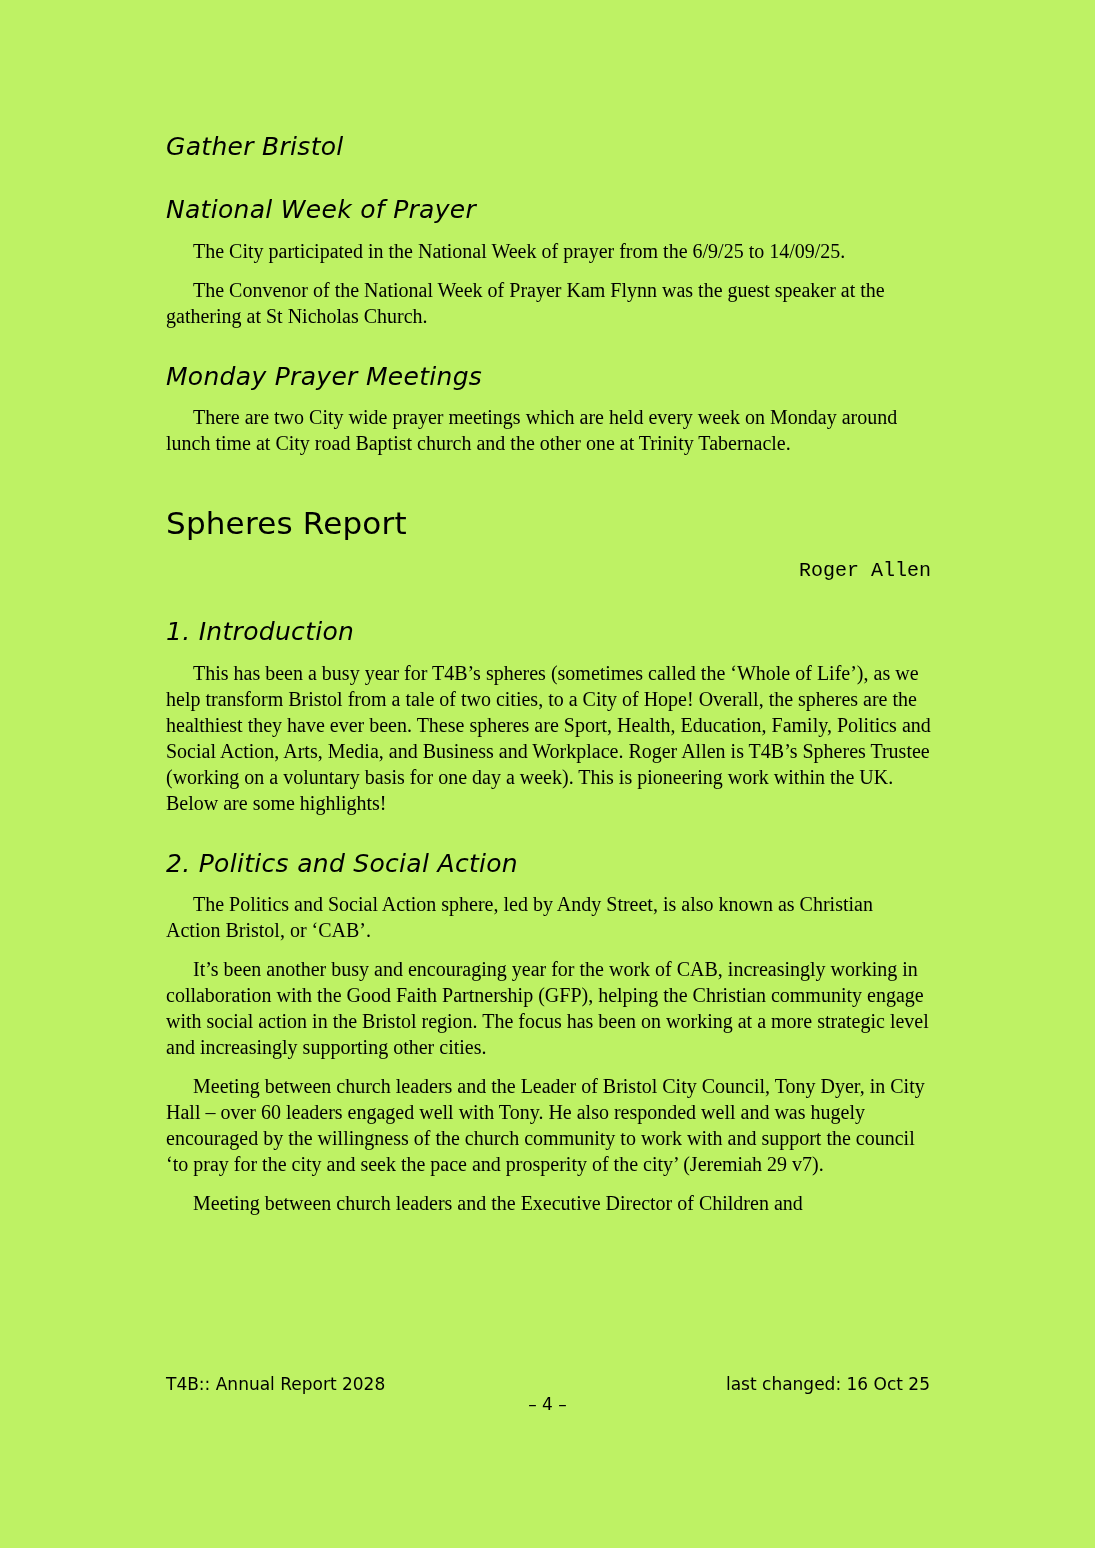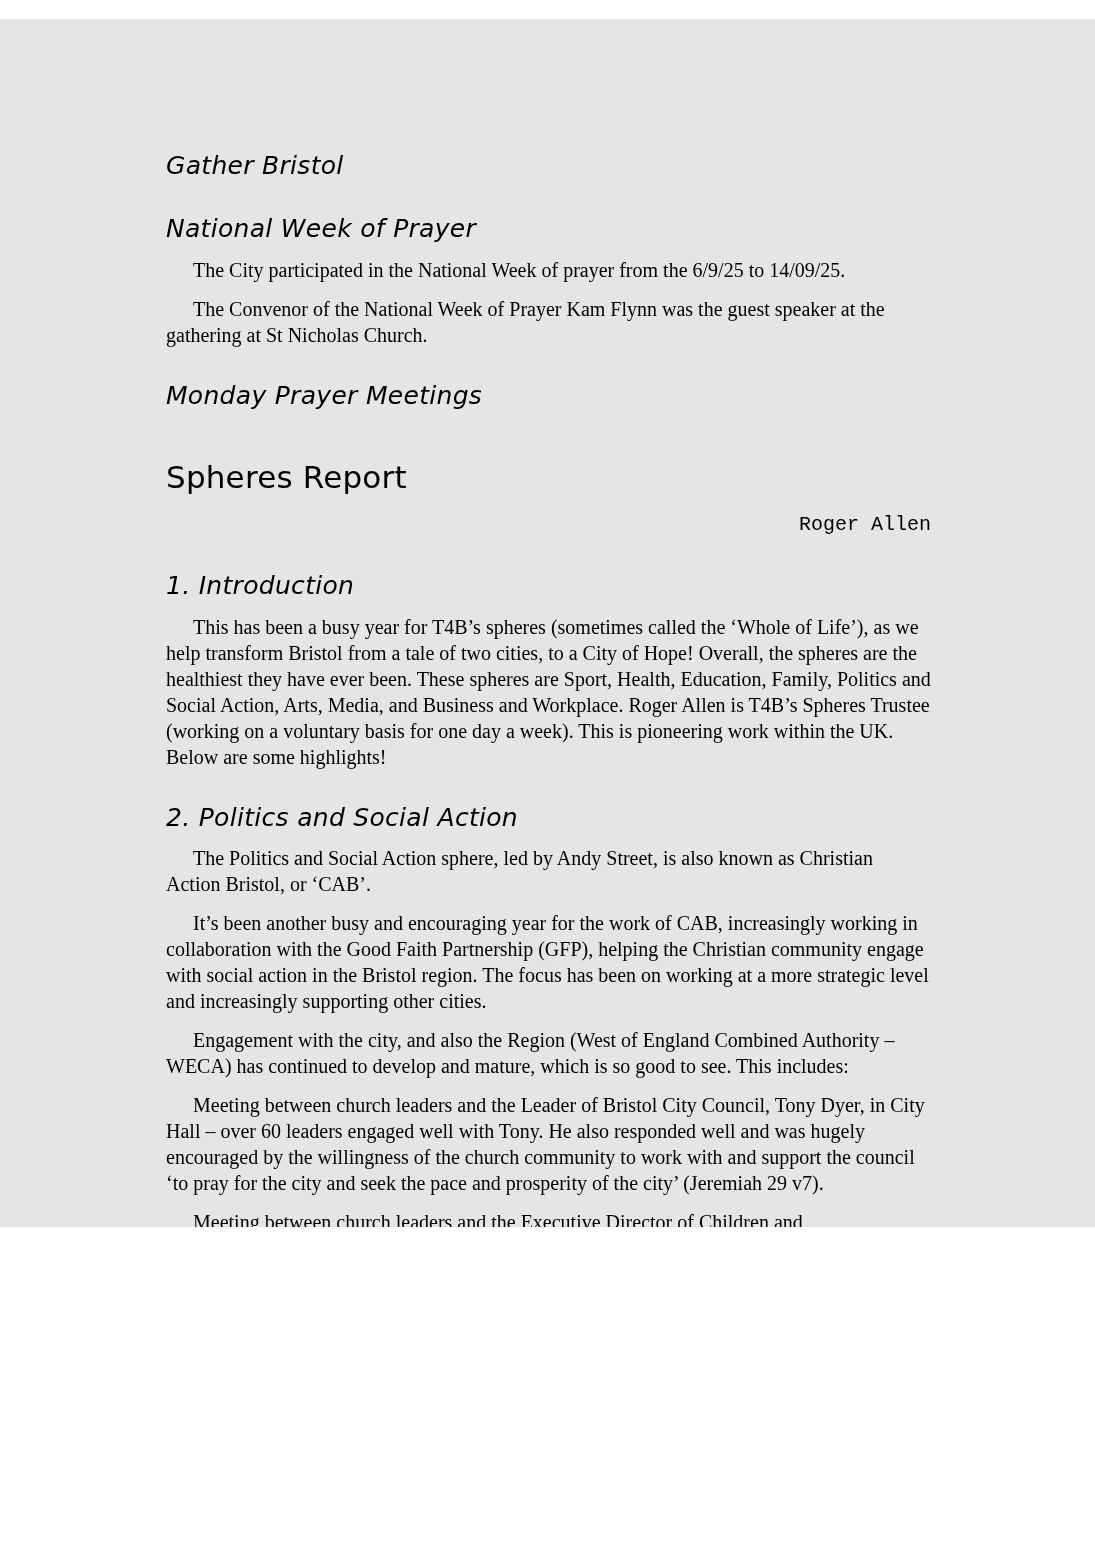--- a/index.html
+++ b/index.html
@@ -3,25 +3,24 @@
 <meta charset="utf-8">
 <style>
   html, body {
     margin: 0;
     padding: 0;
     background: #ffffff;
   }
   .page {
     position: relative;
     width: 1095px;
-    height: 1208px;
-    background: #e5e5e5;
+    height: 1548px;
+    background: #bef264;
     color: #000000;
     overflow: hidden;
-    margin-top: 19px;
   }
   .content {
     position: absolute;
     left: 166px;
     top: 133px;
     width: 765px;
   }
   .h2 {
     font-family: "DejaVu Sans", sans-serif;
     font-style: italic;
@@ -71,28 +70,28 @@
 <body>
 
 <div class="page">
   <div class="content">
 
   <div class="h2">Gather Bristol</div>
       <div class="h2">National Week of Prayer</div>
       <div class="p">The City participated in the National Week of prayer from the 6/9/25 to 14/09/25.</div>
       <div class="p">The Convenor of the National Week of Prayer Kam Flynn was the guest speaker at the gathering at St Nicholas Church.</div>
       <div class="h2">Monday Prayer Meetings</div>
+      <div class="p">There are two City wide prayer meetings which are held every week on Monday around lunch time at City road Baptist church and the other one at Trinity Tabernacle.</div>
       <div class="h1">Spheres Report</div>
       <div class="byline">Roger Allen</div>
       <div class="h2">1. Introduction</div>
       <div class="p">This has been a busy year for T4B’s spheres (sometimes called the ‘Whole of Life’), as we help transform Bristol from a tale of two cities, to a City of Hope! Overall, the spheres are the healthiest they have ever been. These spheres are Sport, Health, Education, Family, Politics and Social Action, Arts, Media, and Business and Workplace.  Roger Allen is T4B’s Spheres Trustee (working on a voluntary basis for one day a week). This is pioneering work within the UK. Below are some highlights!</div>
       <div class="h2">2. Politics and Social Action</div>
       <div class="p">The Politics and Social Action sphere, led by Andy Street, is also known as Christian Action Bristol, or ‘CAB’.</div>
       <div class="p">It’s been another busy and encouraging year for the work of CAB, increasingly working in collaboration with the Good Faith Partnership (GFP), helping the Christian community engage with social action in the Bristol region. The focus has been on working at a more strategic level and increasingly supporting other cities.</div>
-      <div class="p">Engagement with the city, and also the Region (West of England Combined Authority – WECA) has continued to develop and mature, which is so good to see. This includes:</div>
       <div class="p">Meeting between church leaders and the Leader of Bristol City Council, Tony Dyer, in City Hall – over 60 leaders engaged well with Tony. He also responded well and was hugely encouraged by the willingness of the church community to work with and support the council ‘to pray for the city and seek the pace and prosperity of the city’ (Jeremiah 29 v7).</div>
       <div class="p">Meeting between church leaders and the Executive Director of Children and</div>
     </div>
 
   <div class="footer-left">T4B:: Annual Report 2028</div>
   <div class="footer-right">last changed: 16 Oct 25</div>
   <div class="footer-page">– 4 –</div>
 </div>
 
 </body></html>

